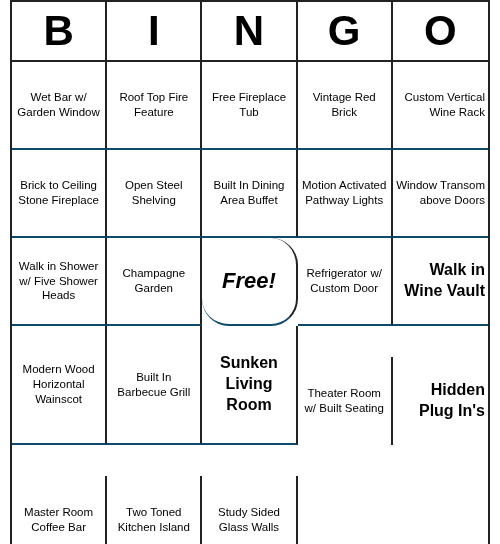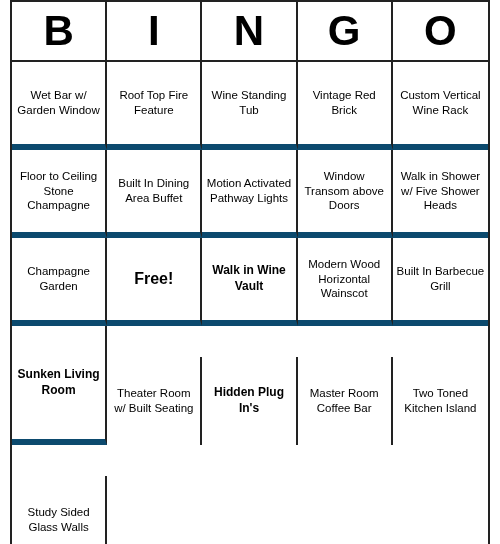--- a/index.html
+++ b/index.html
@@ -31,71 +31,76 @@
     }
     .bingo-letter:last-child {
       border-right: none;
     }
     .bingo-grid {
       display: grid;
       grid-template-columns: repeat(5, 1fr);
     }
     .bingo-cell {
       border-right: 2px solid #222;
-      border-bottom: 6px solid #0c4a6e;
+      border-bottom: 2px solid #0c4a6e;
       min-height: 88px;
       display: flex;
       align-items: center;
       justify-content: center;
       text-align: center;
       padding: 4px 3px;
       font-size: 11.5px;
       line-height: 1.3;
       font-weight: normal;
     }
     .bingo-cell:nth-child(5n) {
       border-right: none;
+      text-align: right;
     }
     .bingo-cell:nth-last-child(-n+5) {
       border-bottom: none;
       margin-top: 31px;
     }
     .bingo-cell.free {
-      font-size: 16px;
+      font-size: 22px;
       font-weight: bold;
+      font-style: italic;
+      border-radius: 27px;
     }
     .bingo-cell.large-text {
-      font-size: 12px;
+      font-size: 16px;
       font-weight: bold;
     }
   </style>
 </head>
 <body>
 
 <div class="bingo-card">
   <div class="bingo-header">
   <div class="bingo-letter">B</div>
       <div class="bingo-letter">I</div>
       <div class="bingo-letter">N</div>
       <div class="bingo-letter">G</div>
       <div class="bingo-letter">O</div>
     </div>
   <div class="bingo-grid">
   <div class="bingo-cell">Wet Bar w/ Garden Window</div>
       <div class="bingo-cell">Roof Top Fire Feature</div>
-      <div class="bingo-cell">Wine Standing Tub</div>
+      <div class="bingo-cell">Free Fireplace Tub</div>
       <div class="bingo-cell">Vintage Red Brick</div>
       <div class="bingo-cell">Custom Vertical Wine Rack</div>
-      <div class="bingo-cell">Floor to Ceiling Stone Champagne</div>
+      <div class="bingo-cell">Brick to Ceiling Stone Fireplace</div>
+      <div class="bingo-cell">Open Steel Shelving</div>
       <div class="bingo-cell">Built In Dining Area Buffet</div>
       <div class="bingo-cell">Motion Activated Pathway Lights</div>
       <div class="bingo-cell">Window Transom above Doors</div>
       <div class="bingo-cell">Walk in Shower w/ Five Shower Heads</div>
       <div class="bingo-cell">Champagne Garden</div>
       <div class="bingo-cell free">Free!</div>
+      <div class="bingo-cell">Refrigerator w/ Custom Door</div>
       <div class="bingo-cell large-text">Walk in Wine Vault</div>
       <div class="bingo-cell">Modern Wood Horizontal Wainscot</div>
       <div class="bingo-cell">Built In Barbecue Grill</div>
       <div class="bingo-cell large-text">Sunken Living Room</div>
       <div class="bingo-cell">Theater Room w/ Built Seating</div>
       <div class="bingo-cell large-text">Hidden Plug In's</div>
       <div class="bingo-cell">Master Room Coffee Bar</div>
       <div class="bingo-cell">Two Toned Kitchen Island</div>
       <div class="bingo-cell">Study Sided Glass Walls</div>
     </div>

